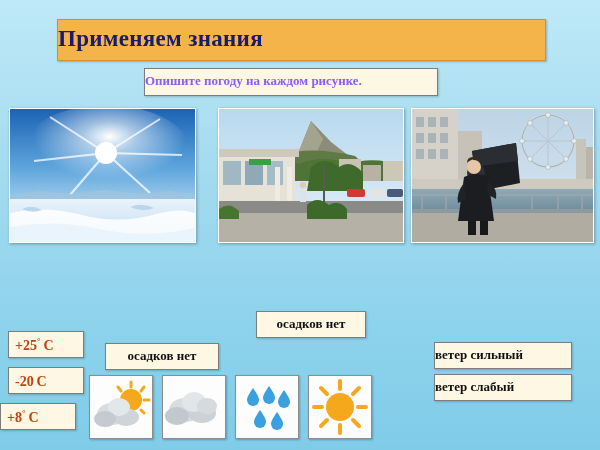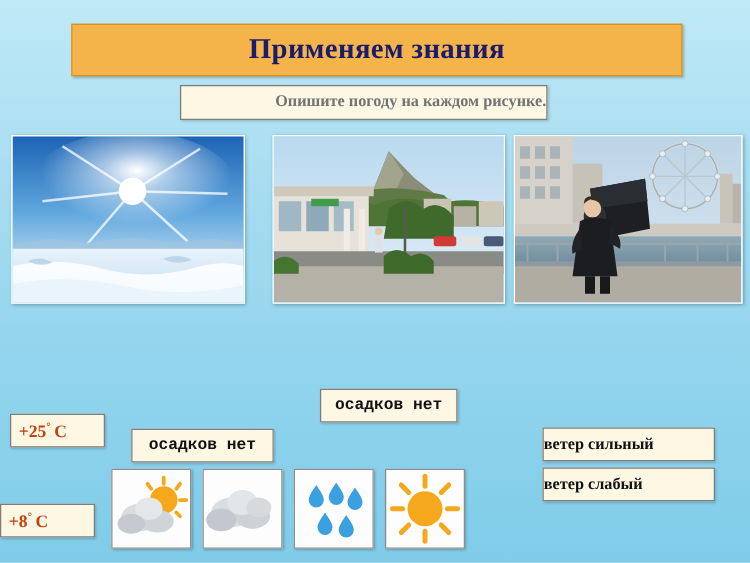--- a/index.html
+++ b/index.html
@@ -30,21 +30,20 @@
     width: 487px;
     height: 40px;
     background: #f4b44a;
     border: 1px solid #d8912a;
     box-shadow: 1px 1px 2px rgba(0,0,0,0.25);
   }
   .title-text {
     position: absolute;
     left: 0; right: 0;
     top: 6px;
-    text-align: center;
     font-family: "Liberation Serif", serif;
     font-weight: bold;
     font-size: 23px;
     color: #1a1a6e;
     letter-spacing: 0.3px;
   }
 
   
   .subtitle-box {
     position: absolute;
@@ -53,25 +52,25 @@
     width: 292px;
     height: 26px;
     background: #fdf7e4;
     border: 1px solid #7d7d7d;
     box-shadow: 1px 1px 2px rgba(0,0,0,0.2);
   }
   .subtitle-text {
     position: absolute;
     left: 0; right: 0;
     top: 4px;
-    text-align: right;
+    text-align: left;
     font-family: "Liberation Serif", serif;
     font-weight: bold;
     font-size: 13px;
-    color: #737373;
+    color: #8b5cf6;
   }
 
   
   .photo {
     position: absolute;
     border: 1px solid #ffffff;
     box-shadow: 1px 1px 3px rgba(0,0,0,0.3);
     overflow: hidden;
   }
   #photo-winter { left: 9px;   top: 108px; width: 185px; height: 133px; }
@@ -110,21 +109,21 @@
     position: absolute;
     background: #fdf7e4;
     border: 1px solid #7d7d7d;
     box-shadow: 1px 1px 2px rgba(0,0,0,0.2);
   }
   .precip-box .txt {
     position: absolute;
     left: 0; right: 0;
     top: 4px;
     text-align: center;
-    font-family: Liberation Mono, monospace;
+    font-family: Liberation Serif, serif;
     font-weight: bold;
     font-size: 13px;
     color: #111;
     white-space: nowrap;
   }
   #precip-top    { left: 256px; top: 311px; width: 108px; height: 25px; }
   #precip-bottom { left: 105px; top: 343px; width: 112px; height: 25px; }
 
   
   .wind-box {
@@ -353,20 +352,23 @@
       <path d="M52 68 q12 -6 24 0 l6 44 l-36 0 Z" fill="#1b1d20"></path>
       <path d="M52 74 q-8 10 -6 20 l8 -4 Z" fill="#202225"></path>
       <path d="M76 72 q10 8 8 18 l-9 -5 Z" fill="#202225"></path>
       <rect x="56" y="112" width="8" height="14" fill="#17191b"></rect>
       <rect x="68" y="112" width="8" height="14" fill="#17191b"></rect>
     </svg>
   </div>
 
   <div class="temp-box" id="temp-0">
     <div class="txt"><span>+25</span><span class="deg">°</span> <span>C</span></div>
+  </div>
+  <div class="temp-box" id="temp-1">
+    <div class="txt"><span>-20</span><span class="deg"></span> <span>C</span></div>
   </div>
   <div class="temp-box" id="temp-2">
     <div class="txt"><span>+8</span><span class="deg">°</span> <span>C</span></div>
   </div>
 
   <div class="precip-box" id="precip-top">
     <div class="txt">осадков нет</div>
   </div>
   <div class="precip-box" id="precip-bottom">
     <div class="txt">осадков нет</div>

